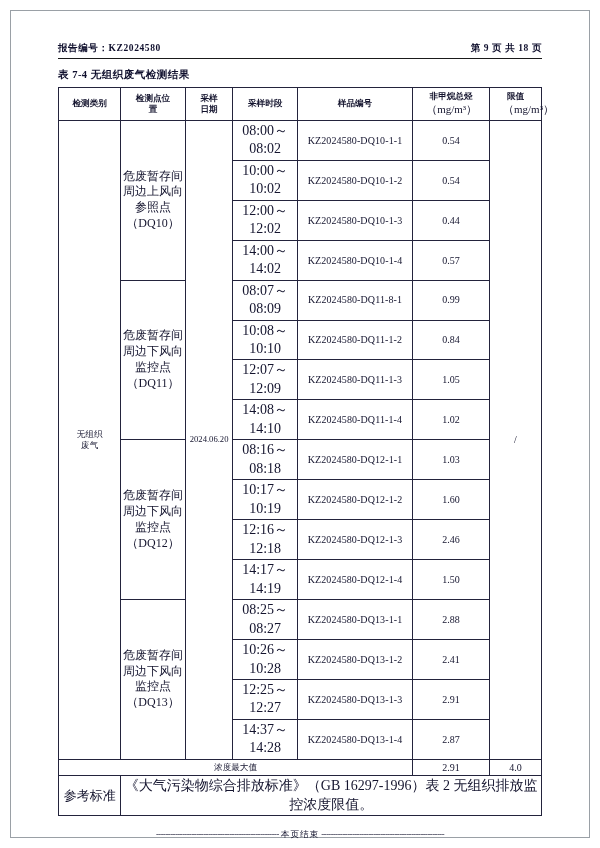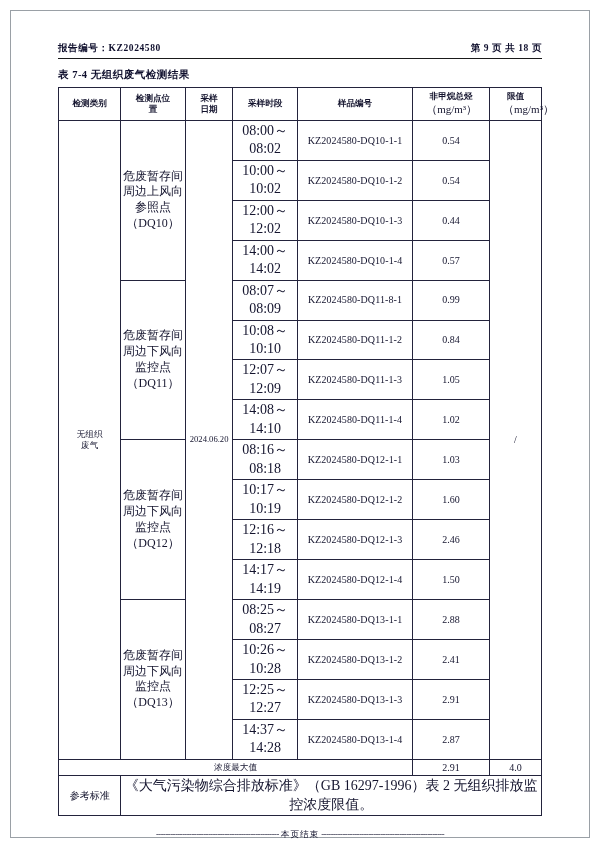--- a/index.html
+++ b/index.html
@@ -107,21 +107,21 @@
   td.maxlabel {
     font-weight: normal;
     font-size: 8.6px;
   }
   td.standard {
     text-align: left;
     padding-left: 5px;
     font-size: 14px;
   }
   td.std-label {
-    font-size: 10px;
+    font-size: 13px;
   }
   .end-line {
     margin-top: 13px;
     text-align: center;
     font-size: 8.6px;
     color: #14142e;
     letter-spacing: -0.3px;
     white-space: nowrap;
     overflow: hidden;
   }

